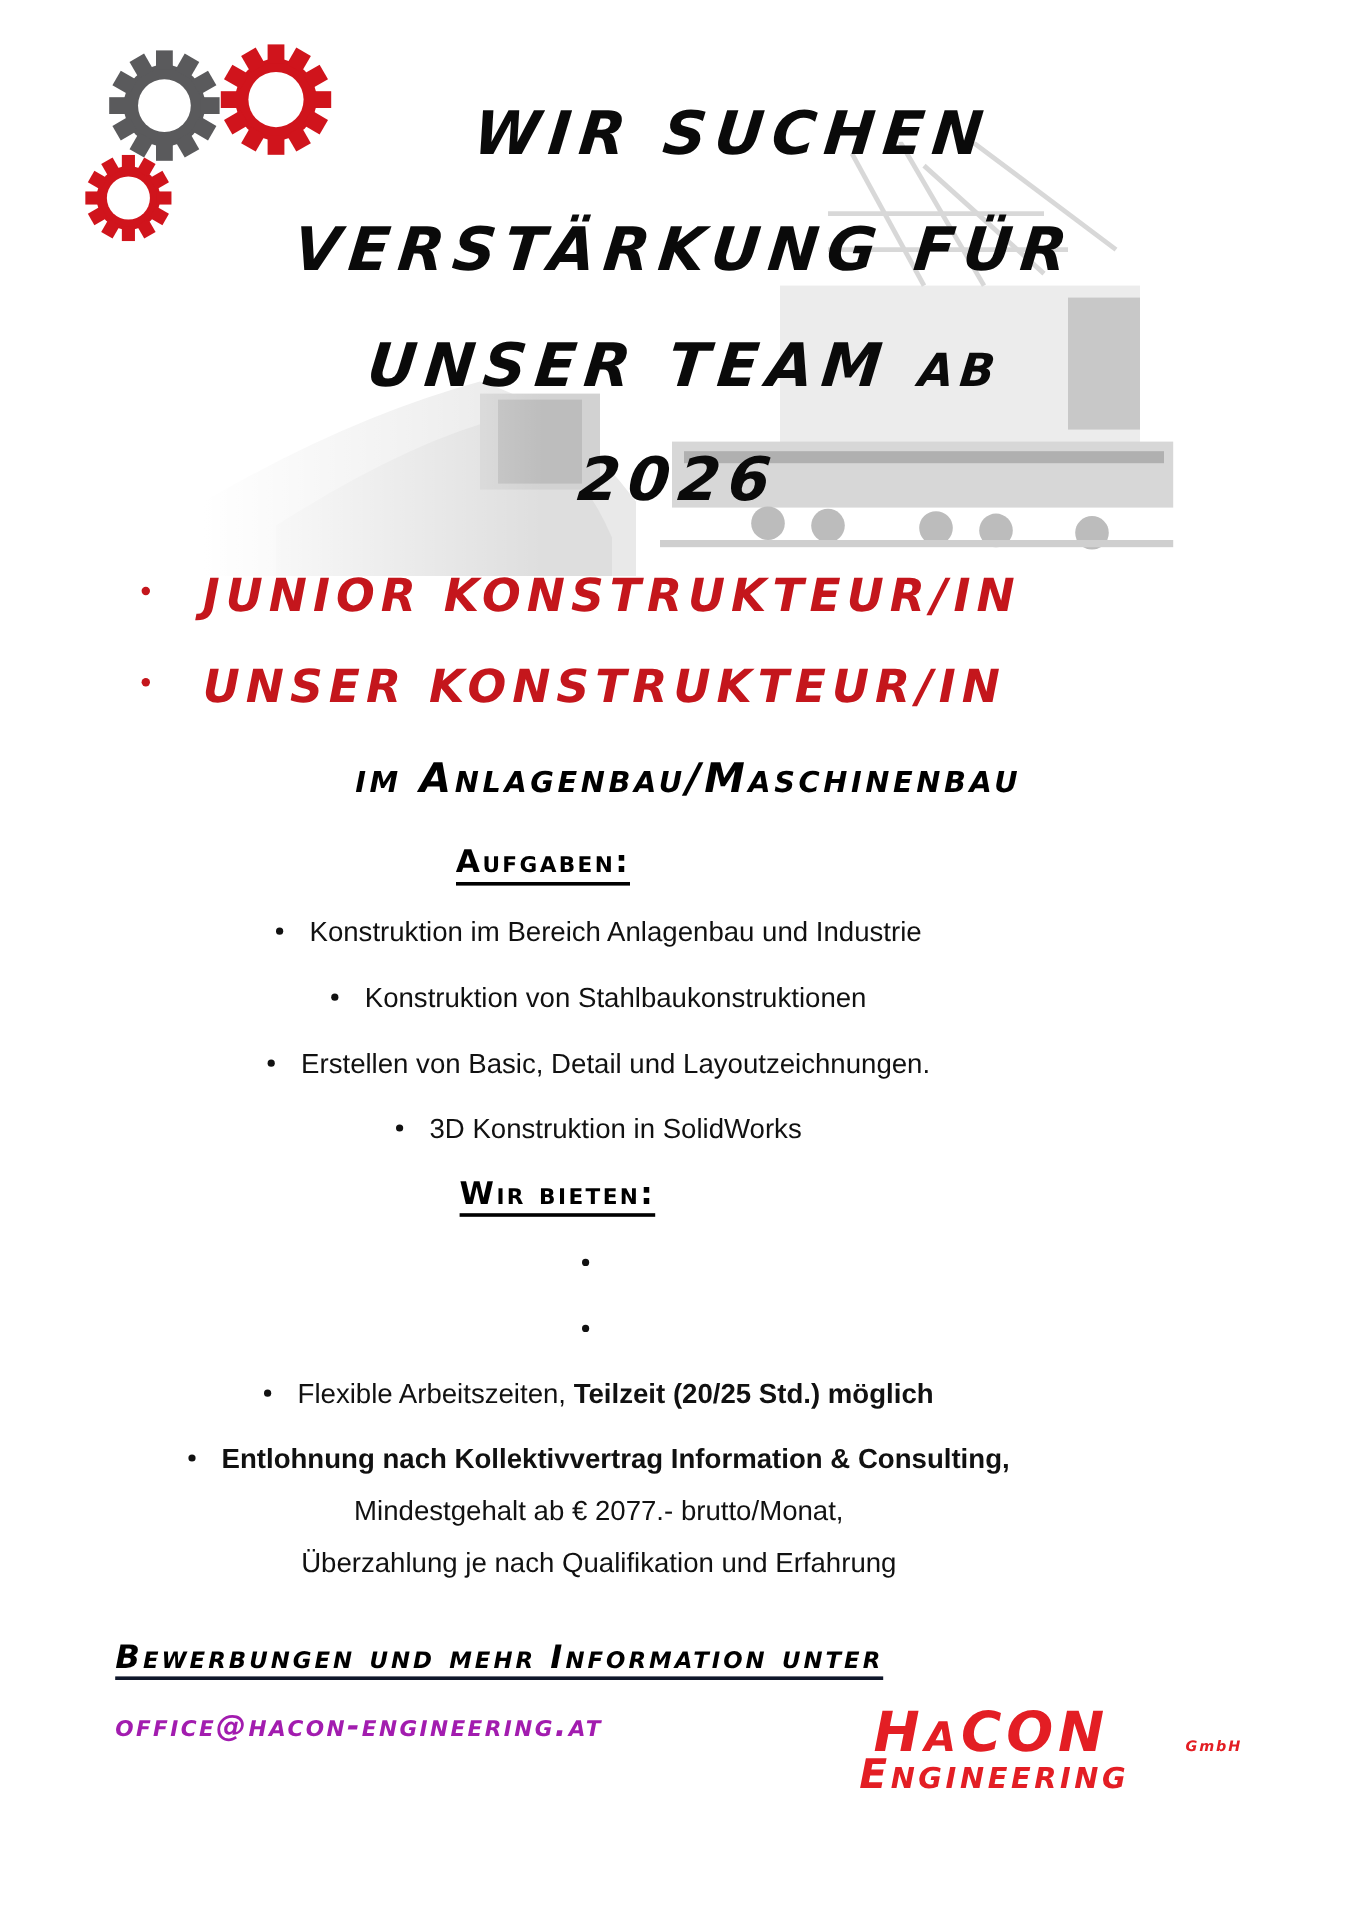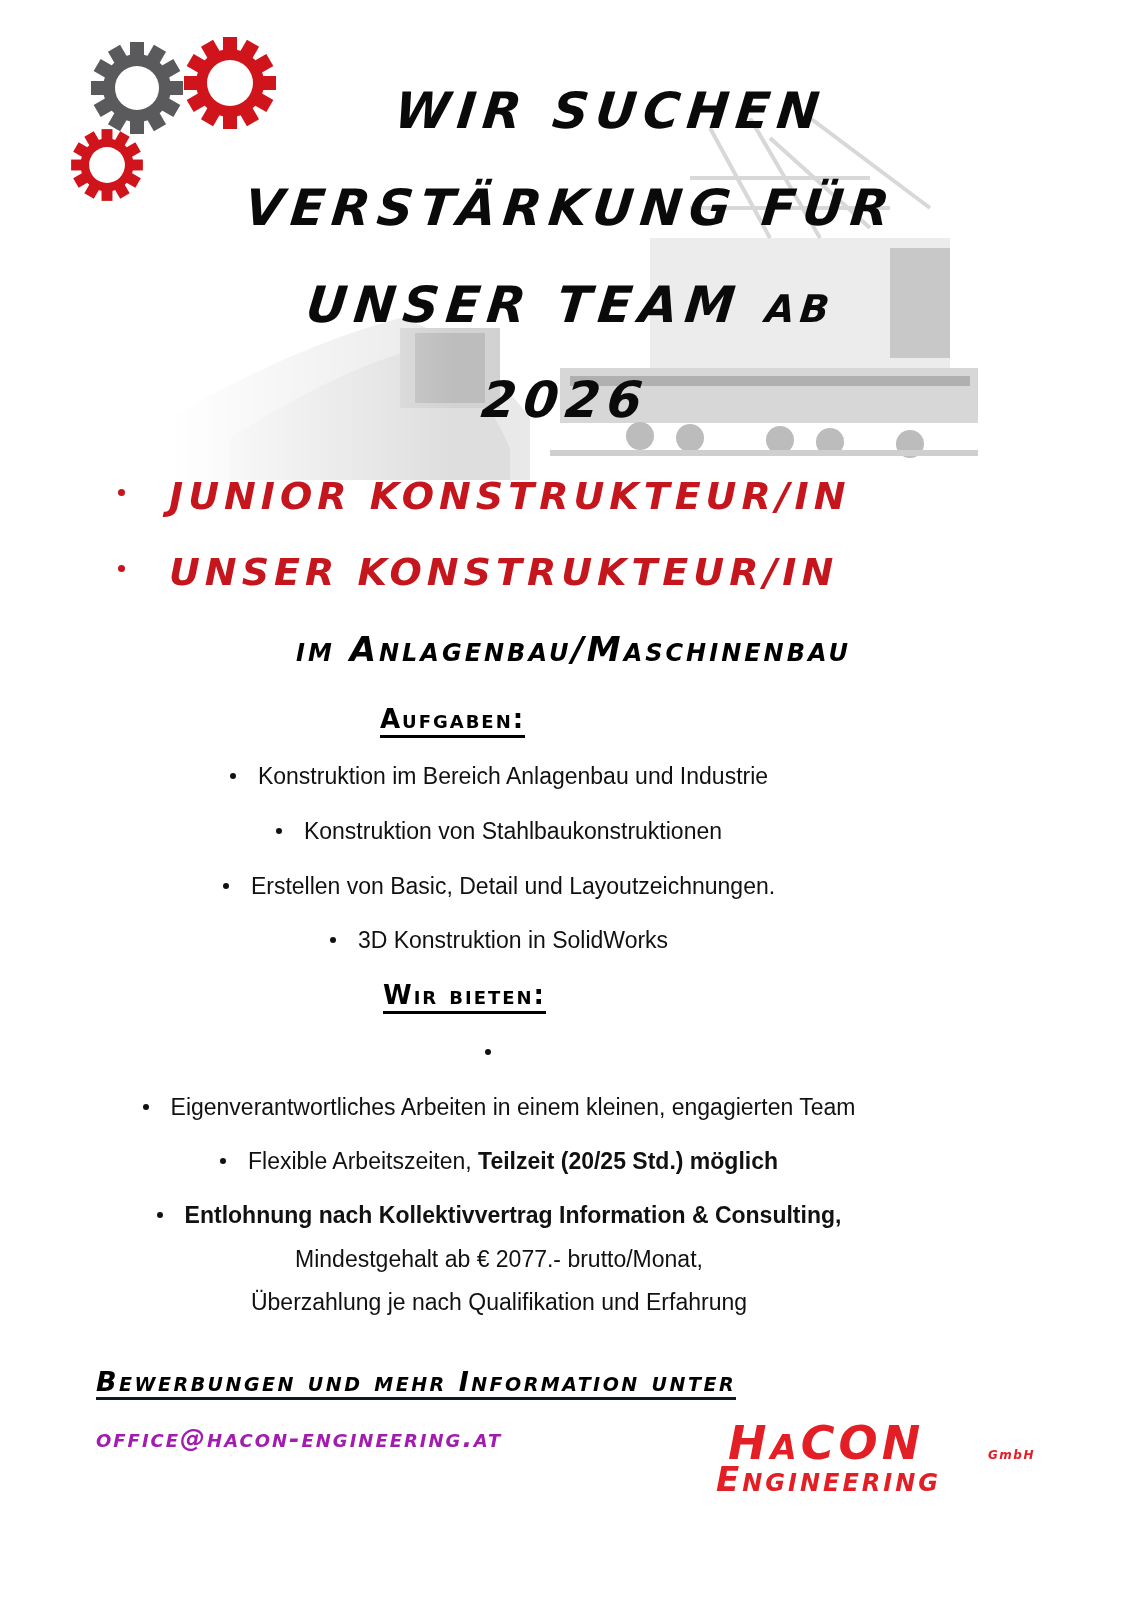--- a/index.html
+++ b/index.html
@@ -328,21 +328,21 @@
 </div>
 <div class="bullet-line t1"><span class="b"></span><span>Konstruktion im Bereich Anlagenbau und Industrie</span></div>
 <div class="bullet-line t2"><span class="b"></span><span>Konstruktion von Stahlbaukonstruktionen</span></div>
 <div class="bullet-line t3"><span class="b"></span><span>Erstellen von Basic, Detail und Layoutzeichnungen.</span></div>
 <div class="bullet-line t4"><span class="b"></span><span>3D Konstruktion in SolidWorks</span></div>
 
 <div class="section-heading sh-2">
   <span>Wir bieten:</span>
 </div>
 <div class="bullet-line o1"><span class="b"></span></div>
-<div class="bullet-line o2"><span class="b"></span><span>Eigenverantwortliches Arbeiten in einem kleinen, engagierten Team</span></div>
+<div class="bullet-line o2"><span class="b"></span></div>
 <div class="bullet-line o3"><span class="b"></span><span>Flexible Arbeitszeiten, </span><strong>Teilzeit (20/25 Std.) möglich</strong></div>
 <div class="bullet-line o4"><span class="b"></span><strong>Entlohnung nach Kollektivvertrag Information &amp; Consulting,</strong></div>
 <div class="bullet-line o5">Mindestgehalt ab € 2077.- brutto/Monat,</div>
 <div class="bullet-line o6">Überzahlung je nach Qualifikation und Erfahrung</div>
 
 <div class="apply">Bewerbungen und mehr Information unter</div>
 <div class="email">office@hacon-engineering.at</div>
 
 <div class="logo">
   <div class="hacon"><span>H</span><span class="s">A</span><span>C</span><span>ON</span></div>

